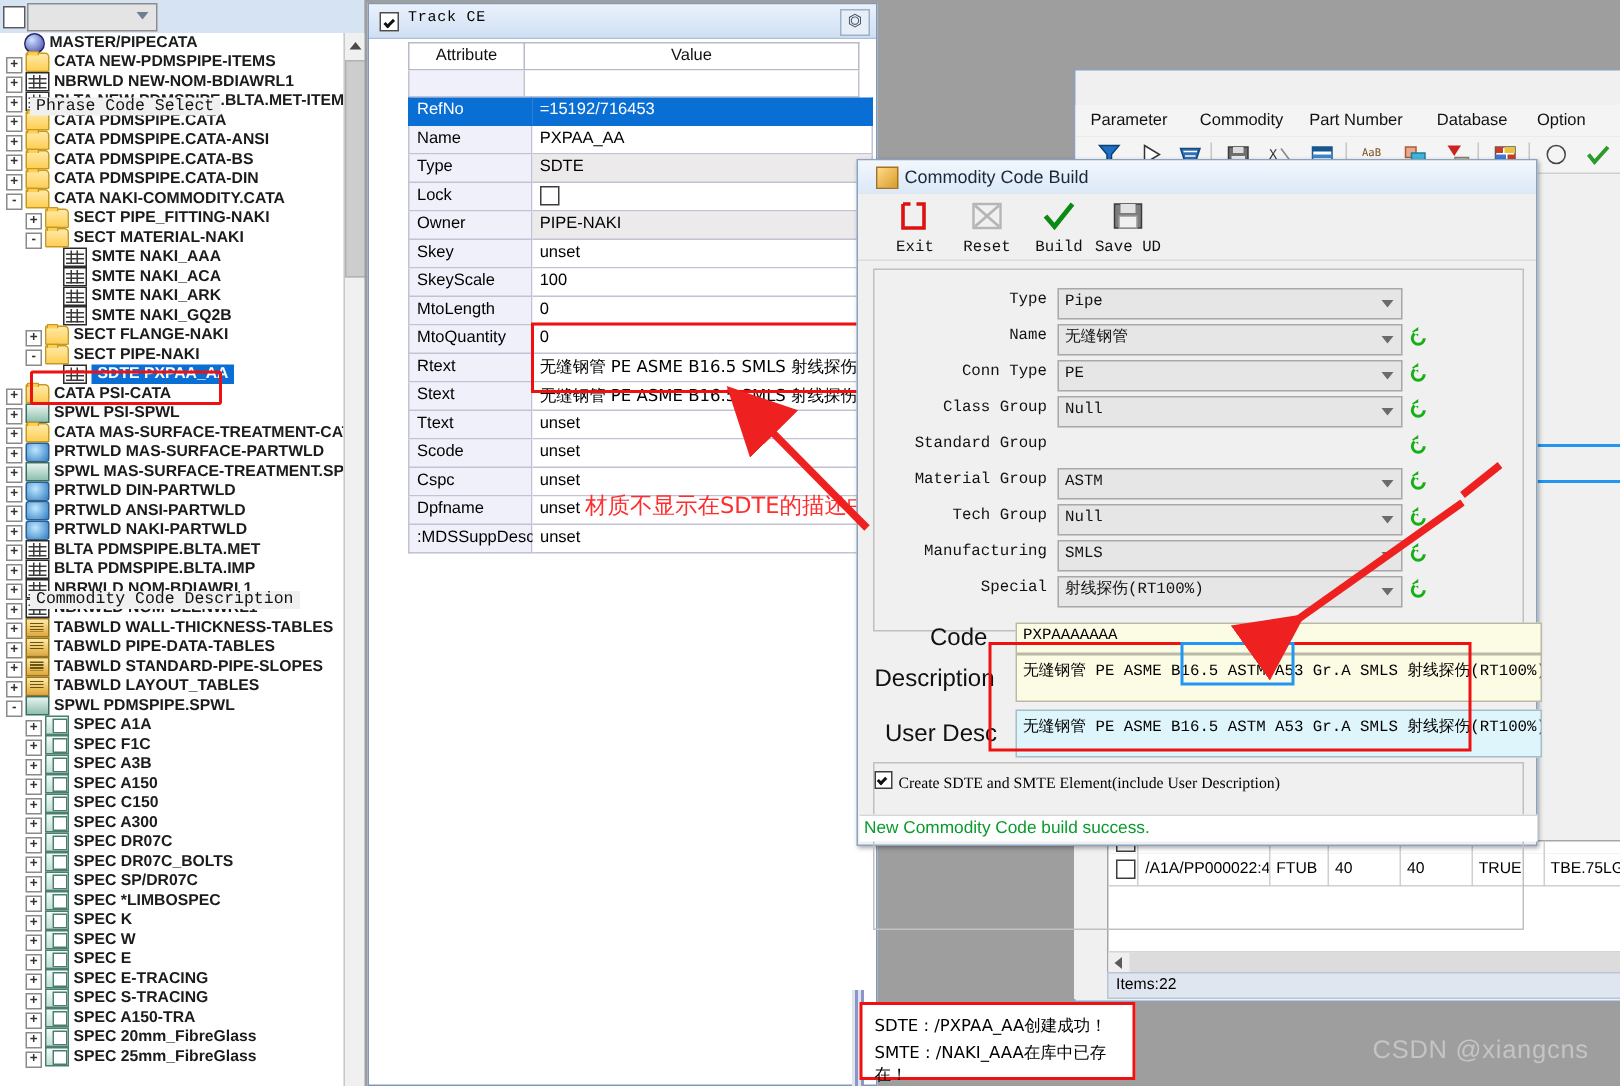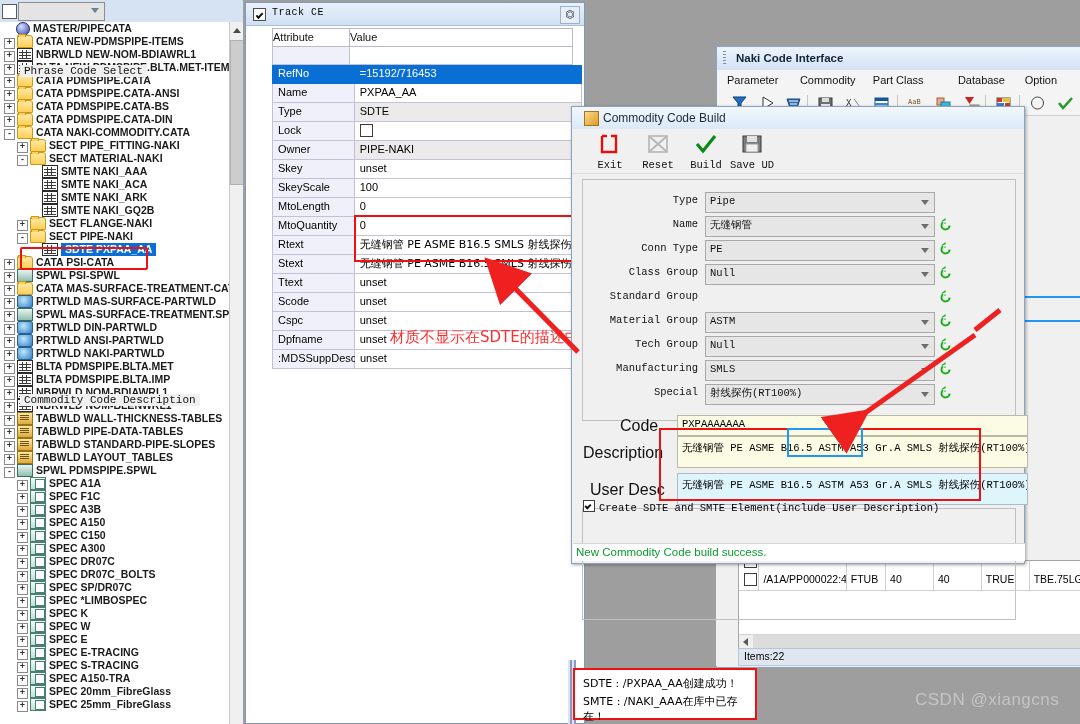--- a/index.html
+++ b/index.html
@@ -79,21 +79,21 @@
     font-family:"Liberation Mono",monospace;letter-spacing:.5px;}
   #trackce-title .chk{position:absolute;left:7px;top:5px;width:11px;height:11px;
     background:#fff;border:1px solid #4d4d4d;}
   #trackce-title .chk:after{content:"";position:absolute;left:2px;top:4px;width:5px;height:2px;
     border-left:2px solid #111;border-bottom:2px solid #111;transform:rotate(-45deg);}
   #trackce-btn{position:absolute;right:4px;top:3px;width:18px;height:16px;
     background:#e8eef6;border:1px solid #9bb0c9;text-align:center;font-size:11px;color:#3a4d66;
     line-height:15px;}
   #ce-table{left:26px;top:25px;width:310px;}
   .cehdr{display:flex;height:19px;}
-  .cehdr div{border:1px solid #b9b9c9;background:#fff;
+  .cehdr div{border:1px solid #b9b9c9;background:#fff;text-align:center;
     line-height:17px;font-size:11px;color:#111;}
   .cerow{display:flex;height:19px;}
   .cerow .k{width:76px;border:1px solid #c2c2d4;border-top:none;background:#f0f0fa;
     padding-left:5px;line-height:17px;font-size:11px;}
   .cerow .v{width:222px;border:1px solid #c2c2d4;border-top:none;border-left:none;
     background:#fff;padding-left:5px;line-height:17px;font-size:11px;}
   .cerow.alt .v{background:#eceaea;}
   .cerow.selrow .k,.cerow.selrow .v{background:#0a6fd4;color:#fff;border-color:#0a6fd4;}
   .cerow .v .lockbox{display:inline-block;width:11px;height:11px;border:1px solid #3d3d3d;
     background:#fff;vertical-align:-1px;margin-top:2px;}
@@ -182,21 +182,21 @@
   .dsclabel{position:absolute;font-family:Liberation Sans, sans-serif;font-size:16px;color:#111;}
   #f-code{left:677px;top:415px;width:345px;height:19px;background:#fcfbe4;
     border:1px solid #b9b9a8;font-family:"Liberation Mono",monospace;font-size:10.5px;
     line-height:17px;padding-left:4px;}
   #f-desc{left:677px;top:436px;width:345px;height:30px;background:#fcfbe4;
     border:1px solid #b9b9a8;font-family:"Liberation Mono",monospace;font-size:10.5px;
     line-height:22px;padding-left:4px;white-space:nowrap;overflow:hidden;}
   #f-udesc{left:677px;top:473px;width:345px;height:30px;background:#ddf5fb;
     border:1px solid #a8bdc4;font-family:"Liberation Mono",monospace;font-size:10.5px;
     line-height:22px;padding-left:4px;white-space:nowrap;overflow:hidden;}
-  #ccb-chk{left:583px;top:500px;font-family:Liberation Mono, monospace;font-size:10.5px;}
+  #ccb-chk{left:583px;top:514px;font-family:Liberation Serif, serif;font-size:10.5px;}
   #ccb-chk .bx{display:inline-block;width:10px;height:10px;border:1px solid #3d3d3d;
     background:#fff;position:relative;vertical-align:-1px;margin-right:4px;}
   #ccb-chk .bx:after{content:"";position:absolute;left:1px;top:3px;width:4px;height:2px;
     border-left:2px solid #111;border-bottom:2px solid #111;transform:rotate(-45deg);}
   #ccb-status{left:573px;top:543px;width:449px;height:17px;background:#fff;
     border-top:1px solid #d6d6d6;color:#0a9a2e;font-size:11.5px;line-height:16px;padding-left:3px;}
   #hl-desc{left:659px;top:428px;width:318px;height:69px;border:2px solid #ee1111;}
   #hl-astm{left:787px;top:428px;width:72px;height:25px;border:2px solid #2196f3;}
 
   
@@ -365,28 +365,24 @@
           <div class="k">:MDSSuppDesc</div>
           <div class="v">unset</div>
         </div>
       </div>
   </div>
   <div class="abs" id="hl-rtext"></div>
 </div>
 <div class="abs zh" id="note-cn">材质不显示在SDTE的描述中</div>
 
 <div class="abs" id="naki">
-  <div class="abs" id="naki-title">
-    <span class="gripper"></span>
-    <span class="cap">Naki Code Interface</span>
-  </div>
   <div class="abs" id="naki-menu">
       <span class="mi" style="left: 10px;">Parameter</span>
       <span class="mi" style="left: 82.9px;">Commodity</span>
-      <span class="mi" style="left: 155.8px;">Part Class</span>
+      <span class="mi" style="left: 155.8px;">Part Number</span>
       <span class="mi" style="left: 240.9px;">Database</span>
       <span class="mi" style="left: 307.7px;">Option</span>
       <span class="mi" style="left: 362.3px;">Help</span>
     </div>
   <div class="abs" id="naki-tools">
       <div class="tbsep" style="left: 90px;"></div>
       <div class="tbsep" style="left: 180px;"></div>
       <div class="tbsep" style="left: 268px;"></div>
       <div class="tbsep" style="left: 302px;"></div>
       <div class="tbico" style="left: 14px;"><svg width="17" height="16">

